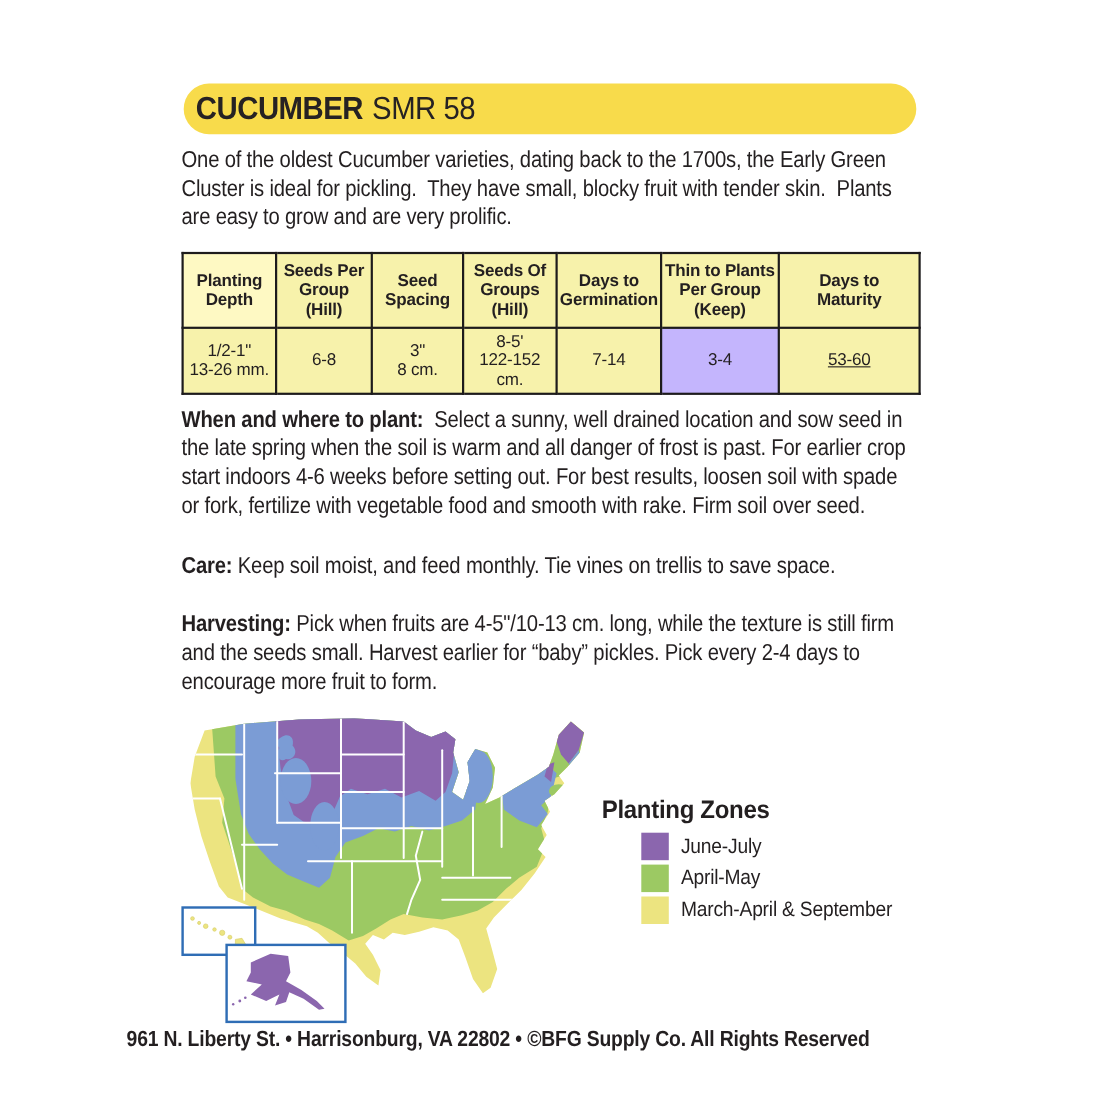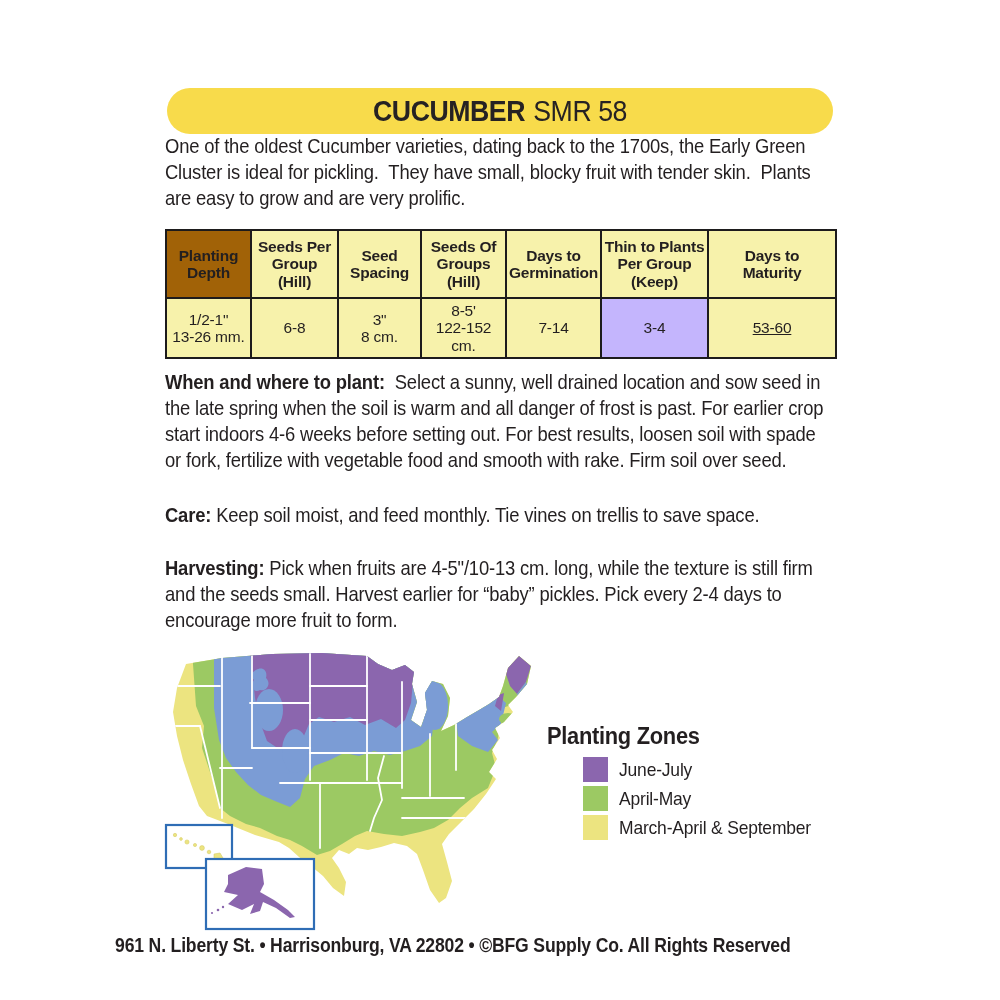--- a/index.html
+++ b/index.html
@@ -2,22 +2,22 @@
 <html><head>
 <meta charset="utf-8">
 <style>
   html,body{margin:0;padding:0;background:#fff;}
   .packet{
     position:relative;width:1000px;height:1000px;background:#ffffff;
     font-family:"Liberation Sans", sans-serif;color:#231f20;overflow:hidden;
   }
   
   .banner{
-    position:absolute;left:167px;top:88px;width:666px;height:46px;
-    border-radius:24px;display:flex;align-items:center;justify-content:center;
+    position:absolute;left:167px;top:76px;width:666px;height:46px;
+    border-radius:24px;display:flex;align-items:center;justify-content:flex-start;
   }
   .banner-text{
     font-size:29px;letter-spacing:-0.5px;transform:scaleX(0.92);
     white-space:nowrap;color:#262223;
   }
   .banner-text .bold{font-weight:800;}
   .banner-text .reg{font-weight:400;margin-left:9px;}
   
   .para{
     position:absolute;left:165px;width:764px;margin:0;
@@ -74,21 +74,21 @@
       <col style="width:85px">
         <col style="width:87px">
         <col style="width:83px">
       <col style="width:85px">
         <col style="width:95px">
         <col style="width:107px">
         <col style="width:128px">
     </colgroup>
     <tbody>
         <tr class="hrow">
-      <td style="background: #a16207;">Planting
+      <td style="background: #fef9c3;">Planting
 Depth</td>
       <td style="background: rgb(247, 242, 171);">Seeds Per
 Group
 (Hill)</td>
       <td style="background: rgb(247, 242, 171);">Seed
 Spacing</td>
       <td style="background: rgb(247, 242, 171);">Seeds Of
 Groups
 (Hill)</td>
       <td style="background: rgb(247, 242, 171);">Days to

